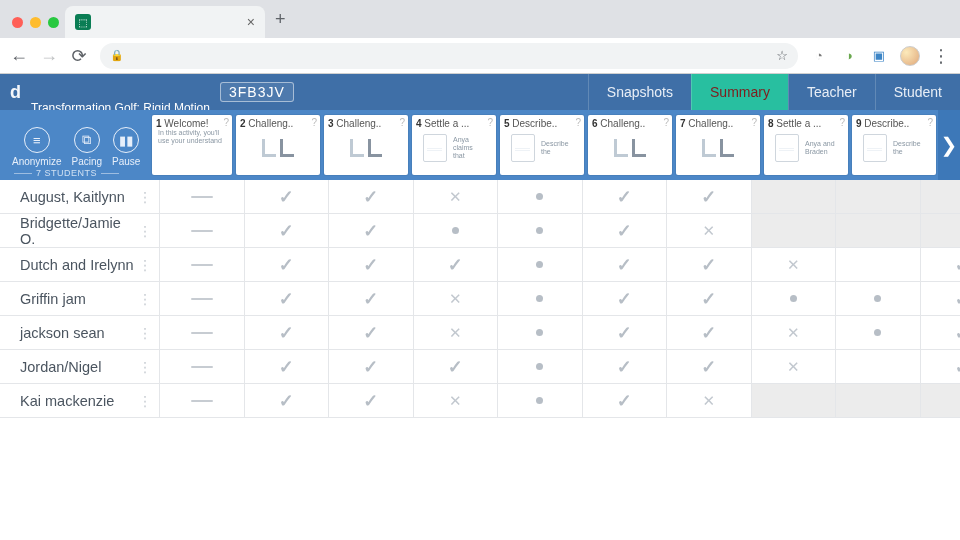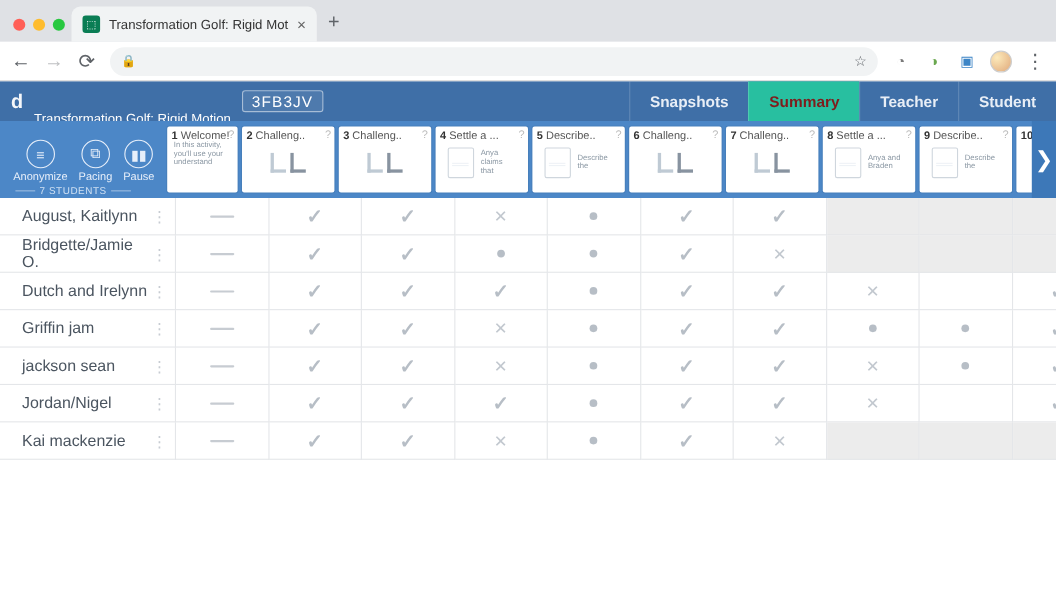--- a/index.html
+++ b/index.html
@@ -21,35 +21,35 @@
   .urlbar .lock { font-size: 11px; }
   .urlbar .star { margin-left: auto; }
   .ext { width: 18px; text-align: center; color: #7a7a7a; }
   .avatar { width: 20px; height: 20px; border-radius: 50%; background: radial-gradient(circle at 30% 30%, #fceabb, #e0a87a); border: 1px solid #ccc; }
 
   
   .appbar { background: #3f6fa7; color: #fff; height: 36px; display: flex; align-items: center; }
   .logo { padding: 0 10px; font-size: 18px; font-weight: 600; opacity: .95; }
   .title { font-size: 12px; font-weight: 400; margin-top: 32px; }
   .code { margin-left: 10px; border: 1px solid rgba(255,255,255,.5); border-radius: 3px; padding: 1px 8px; font-size: 14px; letter-spacing: 1px; background: rgba(255,255,255,.08); }
-  .appbar .right { margin-left: auto; display: flex; height: 100%; font-weight: bold; }
+  .appbar .right { margin-left: auto; display: flex; height: 100%; }
   .appbtn { padding: 0 18px; display: flex; align-items: center; font-size: 14px; color: #e8eef6; border-left: 1px solid rgba(255,255,255,.18); cursor: pointer; }
   .appbtn.active { background: #28bfa0; color: #7f1d1d; }
 
   
   .ribbon { background: #4c87c7; display: flex; height: 70px; overflow: hidden; position: relative; }
   .controls { display: flex; align-items: center; padding: 4px 8px 0 12px; gap: 10px; color: #e7effa; flex-shrink: 0; }
   .ctrl { display: flex; flex-direction: column; align-items: center; gap: 3px; font-size: 10px; }
   .ctrl-ico { width: 26px; height: 26px; border: 1.5px solid #e7effa; border-radius: 50%; display: flex; align-items: center; justify-content: center; font-size: 13px; }
   .students-label { position: absolute; left: 10px; bottom: 2px; font-size: 9px; color: #cfe0f3; letter-spacing: .5px; }
   .students-label::before, .students-label::after { content: ""; display: inline-block; width: 18px; border-top: 1px solid #9dbde1; vertical-align: middle; margin: 0 4px; }
 
   .screens { display: flex; flex: 1; overflow: hidden; }
   .screen { width: 84px; flex-shrink: 0; background: #fff; margin: 5px 2px; border-radius: 2px; padding: 3px 4px; position: relative; font-size: 10px; color: #555; overflow: hidden; box-shadow: 0 0 0 1px rgba(0,0,0,.06); }
-  .screen.first { width: 64px; }
+  .screen.first { width: 80px; }
   .screen .num { font-weight: 700; color: #333; }
   .screen .q { position: absolute; top: 2px; right: 3px; color: #bbb; font-size: 10px; }
   .thumb { height: 32px; margin-top: 3px; display: flex; align-items: center; justify-content: center; gap: 4px; }
   .miniL { width: 14px; height: 18px; border-left: 3px solid #bfcad4; border-bottom: 3px solid #bfcad4; }
   .miniL.dark { border-color: #8893a0; }
   .minicard { width: 24px; height: 28px; border: 1px solid #cfd6dd; border-radius: 2px; background: linear-gradient(#eef2f6,#eef2f6) center/70% 1px no-repeat, linear-gradient(#eef2f6,#eef2f6) center 60%/70% 1px no-repeat; }
   .minitext { font-size: 7px; color: #8a97a3; line-height: 1.1; padding-left: 2px; }
   .scroll-next { position: absolute; right: 0; top: 0; bottom: 0; width: 22px; background: #3d78b8; display: flex; align-items: center; justify-content: center; color: #fff; font-size: 20px; }
 
   
@@ -68,21 +68,20 @@
 <body>
 
 <div class="chrome-top">
   <div class="traffic">
     <div class="dot red"></div>
     <div class="dot yellow"></div>
     <div class="dot green"></div>
   </div>
   <div class="tab">
     <div class="favicon">⬚</div>
-    <span>Transformation Golf: Rigid Mot</span>
     <span class="close">×</span>
   </div>
   <div class="newtab">+</div>
 </div>
 <div class="chrome-toolbar">
   <div class="nav-ico">←</div>
   <div class="nav-ico" style="opacity:.4">→</div>
   <div class="nav-ico">⟳</div>
   <div class="urlbar">
     <span class="lock">🔒</span>

